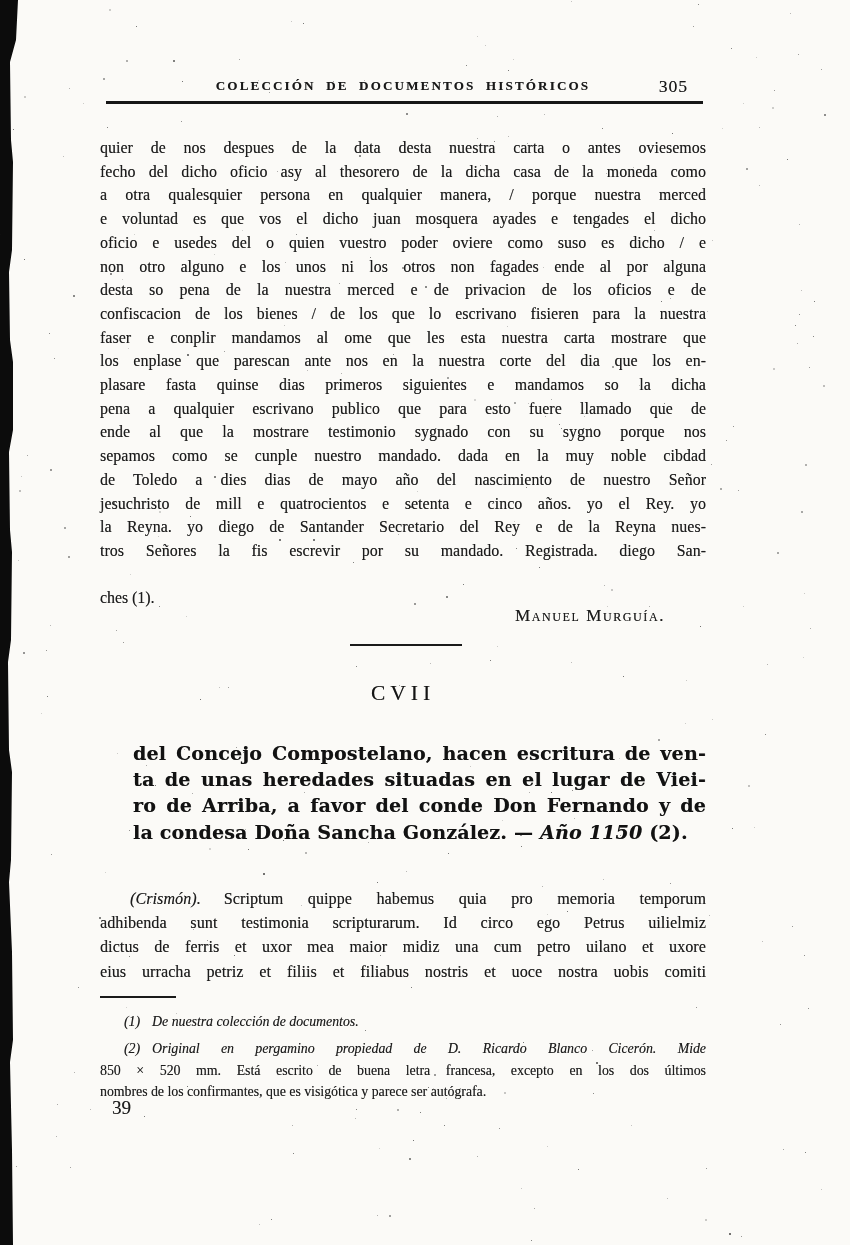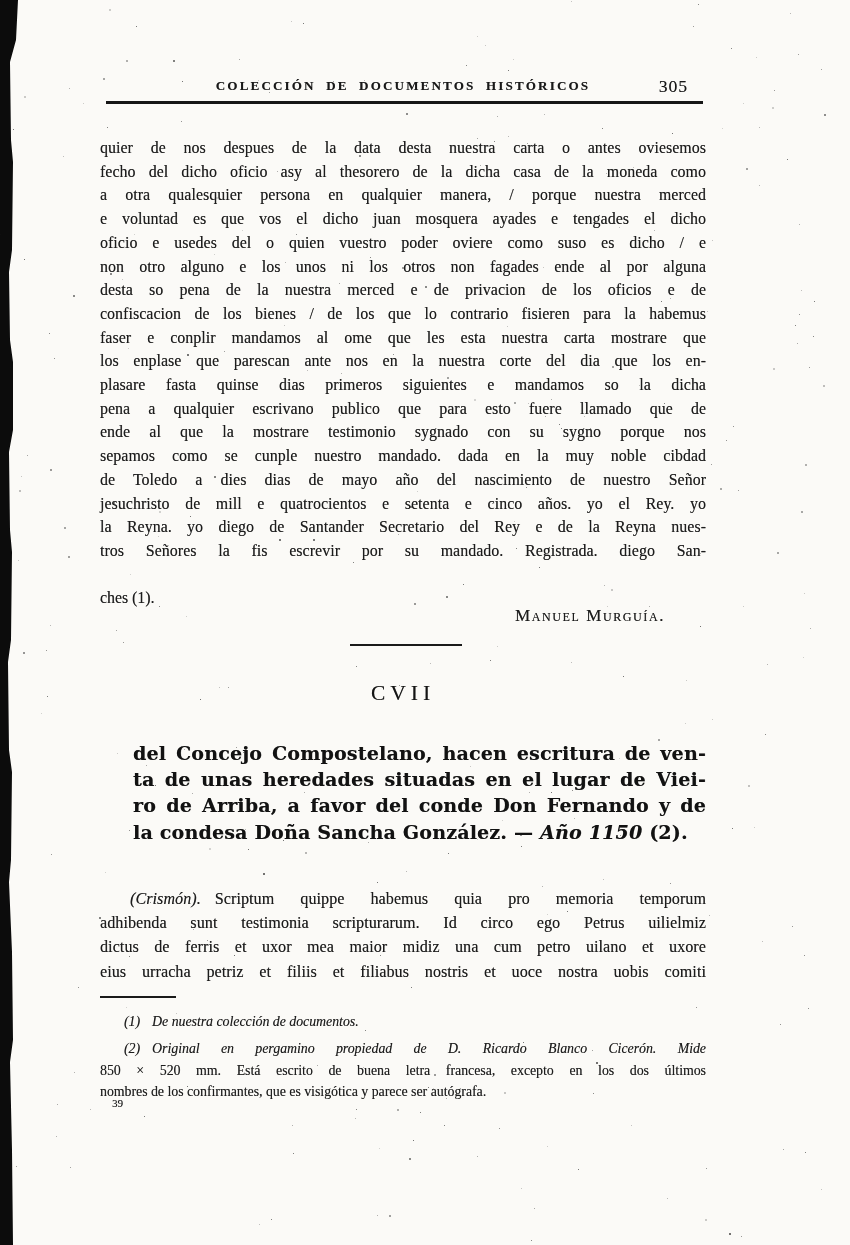--- a/index.html
+++ b/index.html
@@ -72,35 +72,35 @@
   }
   .sind{padding-left:33px;}
   .summary .ital{font-weight:bold;font-style:italic;font-family:"DejaVu Serif",serif;}
 
   .latin{
     position:absolute;top:887px;left:100px;width:606px;
     font-size:16px;line-height:24.2px;letter-spacing:0.1px;
     text-shadow:0.2px 0.2px 0.35px rgba(25,25,25,.55);
   }
   .lfirst{text-indent:30px;}
-  .crismon{margin-right:14px;}
+  .crismon{margin-right:23px;}
 
   .fn-rule{position:absolute;top:996px;left:100px;width:76px;height:2px;background:#1a1a1a;}
   .footnotes{
     position:absolute;top:1011px;left:100px;width:606px;
     font-size:13.8px;line-height:21.8px;
     text-shadow:0.2px 0.2px 0.3px rgba(25,25,25,.5);
   }
   .fn-first{text-indent:24px;font-style:italic;}
   .fn2{margin-top:5px;}
   .fn-marker{margin-right:12px;}
 
   .sheet-num{
     position:absolute;top:1097px;left:112px;
-    font-size:11px;color:#1c1c1c;
+    font-size:19px;color:#1c1c1c;
     text-shadow:0.2px 0.2px 0.3px rgba(25,25,25,.5);
   }
 
   .speck{position:absolute;background:#1b1b1b;border-radius:50%;pointer-events:none;}
 </style>
 </head>
 <body style="background: rgb(251, 250, 247); color: rgb(28, 28, 28);">
 
 <div id="page">
 
@@ -113,21 +113,21 @@
   <div class="head-rule"></div>
 
   <div class="doc-body">
       <div class="tline just">quier de nos despues de la data desta nuestra carta o antes oviesemos</div>
       <div class="tline just">fecho del dicho oficio asy al thesorero de la dicha casa de la moneda como</div>
       <div class="tline just">a otra qualesquier persona en qualquier manera, / porque nuestra merced</div>
       <div class="tline just">e voluntad es que vos el dicho juan mosquera ayades e tengades el dicho</div>
       <div class="tline just">oficio e usedes del o quien vuestro poder oviere como suso es dicho / e</div>
       <div class="tline just">non otro alguno e los unos ni los otros non fagades ende al por alguna</div>
       <div class="tline just">desta so pena de la nuestra merced e de privacion de los oficios e de</div>
-      <div class="tline just">confiscacion de los bienes / de los que lo contrario fisieren para la habemus</div>
+      <div class="tline just">confiscacion de los bienes / de los que lo escrivano fisieren para la nuestra</div>
       <div class="tline just">faser e conplir mandamos al ome que les esta nuestra carta mostrare que</div>
       <div class="tline just">los enplase que parescan ante nos en la nuestra corte del dia que los en-</div>
       <div class="tline just">plasare fasta quinse dias primeros siguientes e mandamos so la dicha</div>
       <div class="tline just">pena a qualquier escrivano publico que para esto fuere llamado que de</div>
       <div class="tline just">ende al que la mostrare testimonio sygnado con su sygno porque nos</div>
       <div class="tline just">sepamos como se cunple nuestro mandado. dada en la muy noble cibdad</div>
       <div class="tline just">de Toledo a dies dias de mayo año del nascimiento de nuestro Señor</div>
       <div class="tline just">jesuchristo de mill e quatrocientos e setenta e cinco años. yo el Rey. yo</div>
       <div class="tline just">la Reyna. yo diego de Santander Secretario del Rey e de la Reyna nues-</div>
       <div class="tline just">tros Señores la fis escrevir por su mandado. Registrada. diego San-</div>

